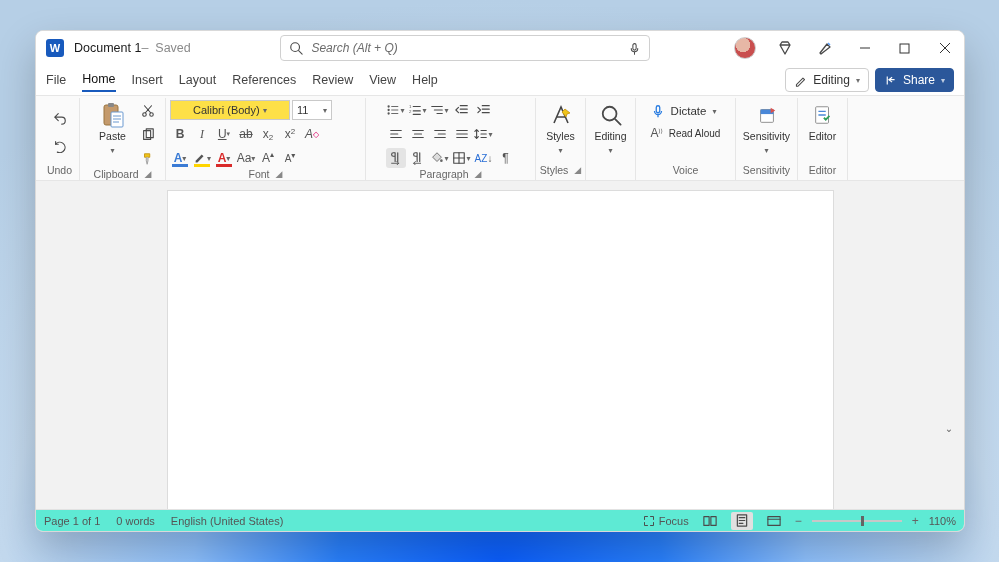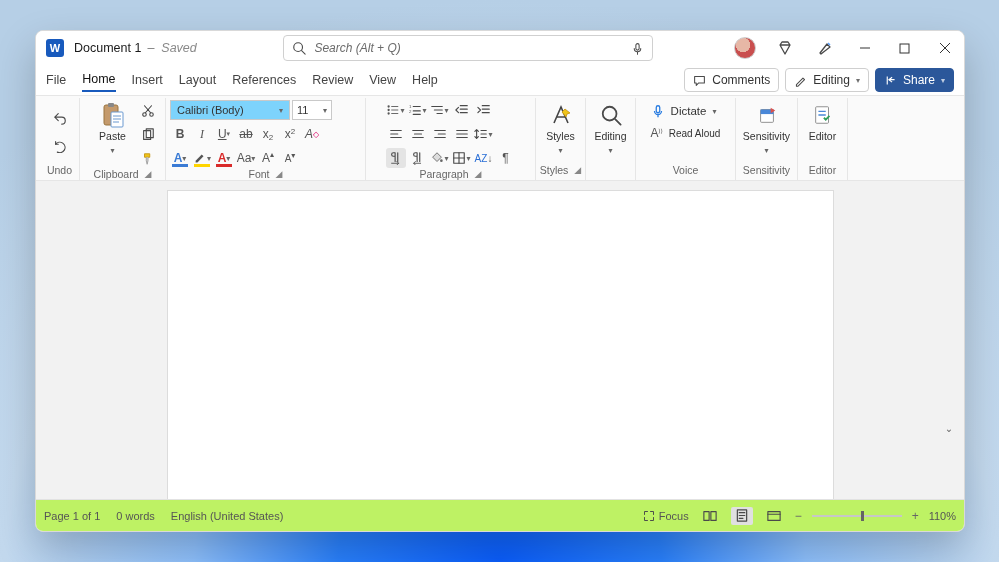--- a/index.html
+++ b/index.html
@@ -10,21 +10,21 @@
   .window {
     position: absolute; left: 35px; top: 30px; width: 930px; height: 502px;
     background: #fff; border-radius: 8px; box-shadow: 0 18px 40px rgba(0,0,0,.22);
     display: flex; flex-direction: column; overflow: hidden;
     border: 1px solid #d9d9d9;
   }
   
   .titlebar { height: 34px; display: flex; align-items: center; padding-left: 10px; background:#fff; }
   .app-icon { width:18px;height:18px;background:#185abd;border-radius:3px;display:flex;align-items:center;justify-content:center;color:#fff;font-size:11px;font-weight:600; }
   .doc-title { margin-left:10px; font-size:12.5px; color:#1a1a1a; }
-  .doc-status { margin-left:6px; font-size:12.5px; color:#8a8a8a;font-style:italic; }
+  .doc-status { font-size:12.5px; color:#8a8a8a; }
   .searchwrap { margin-left:auto; width:370px; height:26px; border:1px solid #d0d0d0; border-radius:4px; display:flex; align-items:center; padding:0 8px; color:#6b6b6b; font-size:12px; gap:8px;font-style:italic; }
   .searchwrap .mic { margin-left:auto; }
   .title-right { margin-left:auto; display:flex; align-items:center; gap:2px; }
   .title-right .tbtn { width:38px; height:34px; display:flex; align-items:center; justify-content:center; color:#4a4a4a; }
   .avatar { width:22px;height:22px;border-radius:50%;background:radial-gradient(circle at 40% 35%, #e7b7a6 0 40%, #c94e4e 41% 100%); border:1px solid #ccc; }
   
   .tabsrow { height:30px; display:flex; align-items:center; padding:0 10px; gap:16px; background:#fff; }
   .tab { font-size:12.5px; color:#444; padding:4px 0; cursor:default; }
   .tab.active { color:#111; border-bottom:2px solid #185abd; }
   .tabsrow .right { margin-left:auto; display:flex; gap:6px; }
@@ -37,36 +37,36 @@
   .group-body { flex:1; display:flex; align-items:flex-start; gap:2px; }
   .group-label { font-size:10.5px; color:#666; padding-bottom:2px; display:flex; align-items:center; gap:6px; }
   .group-label .dlg { font-size:9px; color:#888; }
   .col { display:flex; flex-direction:column; gap:2px; }
   .row { display:flex; align-items:center; gap:2px; }
   .ic { width:20px; height:20px; display:flex; align-items:center; justify-content:center; color:#555; font-size:12px; border-radius:3px; }
   .ic.sm { width:18px; height:18px; font-size:11px; }
   .bigbtn { display:flex; flex-direction:column; align-items:center; justify-content:flex-start; width:48px; padding-top:2px; gap:3px; }
   .bigbtn .bicon { width:26px;height:26px; display:flex;align-items:center;justify-content:center; color:#3b3b3b; }
   .bigbtn span.lbl { font-size:10.5px; color:#333; text-align:center; line-height:1.1; }
-  .fontbox { width:120px; height:20px; border:1px solid #c9c9c9; background:#7dd3fc; font-size:11px; display:flex; align-items:center; padding:0 6px; justify-content:space-between; color:#333; }
+  .fontbox { width:120px; height:20px; border:1px solid #c9c9c9; background:#fde047; font-size:11px; display:flex; align-items:center; padding:0 22px; justify-content:space-between; color:#333; }
   .sizebox { width:40px; height:20px; border:1px solid #c9c9c9; background:#fff; font-size:11px; display:flex; align-items:center; padding:0 4px; justify-content:space-between; color:#333; }
   .chev { font-size:8px; color:#666; }
   .uline { text-decoration:underline; }
   .strike { text-decoration:line-through; }
   .sub { font-size:8px; position:relative; top:3px; }
   .sup { font-size:8px; position:relative; top:-3px; }
   .colorbar { position:relative; }
   .colorbar::after { content:""; position:absolute; left:2px; right:2px; bottom:1px; height:3px; background:var(--c,#ffd500); }
   .para-ic svg, .ic svg { width:14px; height:14px; }
   .selected { background:#e4e4e4; }
   
   .docarea { flex:1; background:#f2f2f2; display:flex; justify-content:center; overflow:hidden; }
   .page { width:665px; height:860px; background:#fff; margin-top:10px; box-shadow:0 0 0 1px #dcdcdc; }
   
-  .statusbar { height:32px; background:#bef264; border-top:1px solid #e2e2e2; display:flex; align-items:center; font-size:11px; color:#555; padding:0 8px; gap:16px; }
+  .statusbar { height:22px; background:#5eead4; border-top:1px solid #e2e2e2; display:flex; align-items:center; font-size:11px; color:#555; padding:0 8px; gap:16px; }
   .statusbar .right { margin-left:auto; display:flex; align-items:center; gap:10px; }
   .viewbtn { width:22px;height:18px;display:flex;align-items:center;justify-content:center;border-radius:2px; }
   .viewbtn.active { background:#e0e0e0; }
   .slider { width:90px; height:2px; background:#c7c7c7; position:relative; }
   .slider .thumb { position:absolute; top:-4px; width:3px; height:10px; background:#646464; left:55%; }
   .zminus,.zplus { color:#666; font-size:12px; }
   .expand { position:absolute; right:6px; bottom:94px; width:18px;height:18px;display:flex;align-items:center;justify-content:center;color:#666;font-size:10px; }
   
   .stk { stroke:#4a4a4a; stroke-width:1.3; fill:none; stroke-linecap:round; stroke-linejoin:round; }
 </style>
@@ -130,26 +130,20 @@
   <div class="tabsrow">
     <div class="tab">File</div>
     <div class="tab active">Home</div>
     <div class="tab">Insert</div>
     <div class="tab">Layout</div>
     <div class="tab">References</div>
     <div class="tab">Review</div>
     <div class="tab">View</div>
     <div class="tab">Help</div>
     <div class="right">
-      <div class="chipbtn">
-        <svg class="stk" width="13" height="13" viewBox="0 0 16 16">
-            <path d="M2 3h12v8H7l-3 3v-3H2z"></path>
-          </svg>
-        <span>Comments</span>
-      </div>
       <div class="chipbtn">
         <svg class="stk" width="13" height="13" viewBox="0 0 16 16">
             <path d="M3 13l8-8 2 2-8 8H3v-2z"></path>
           </svg>
         <span>Editing</span>
           <span class="chev">▾</span>
       </div>
       <div class="chipbtn primary">
         <svg width="13" height="13" viewBox="0 0 16 16" fill="none" stroke="#fff" stroke-width="1.4">
             <path d="M10 4L6 7l4 3M6 7h7"></path>

